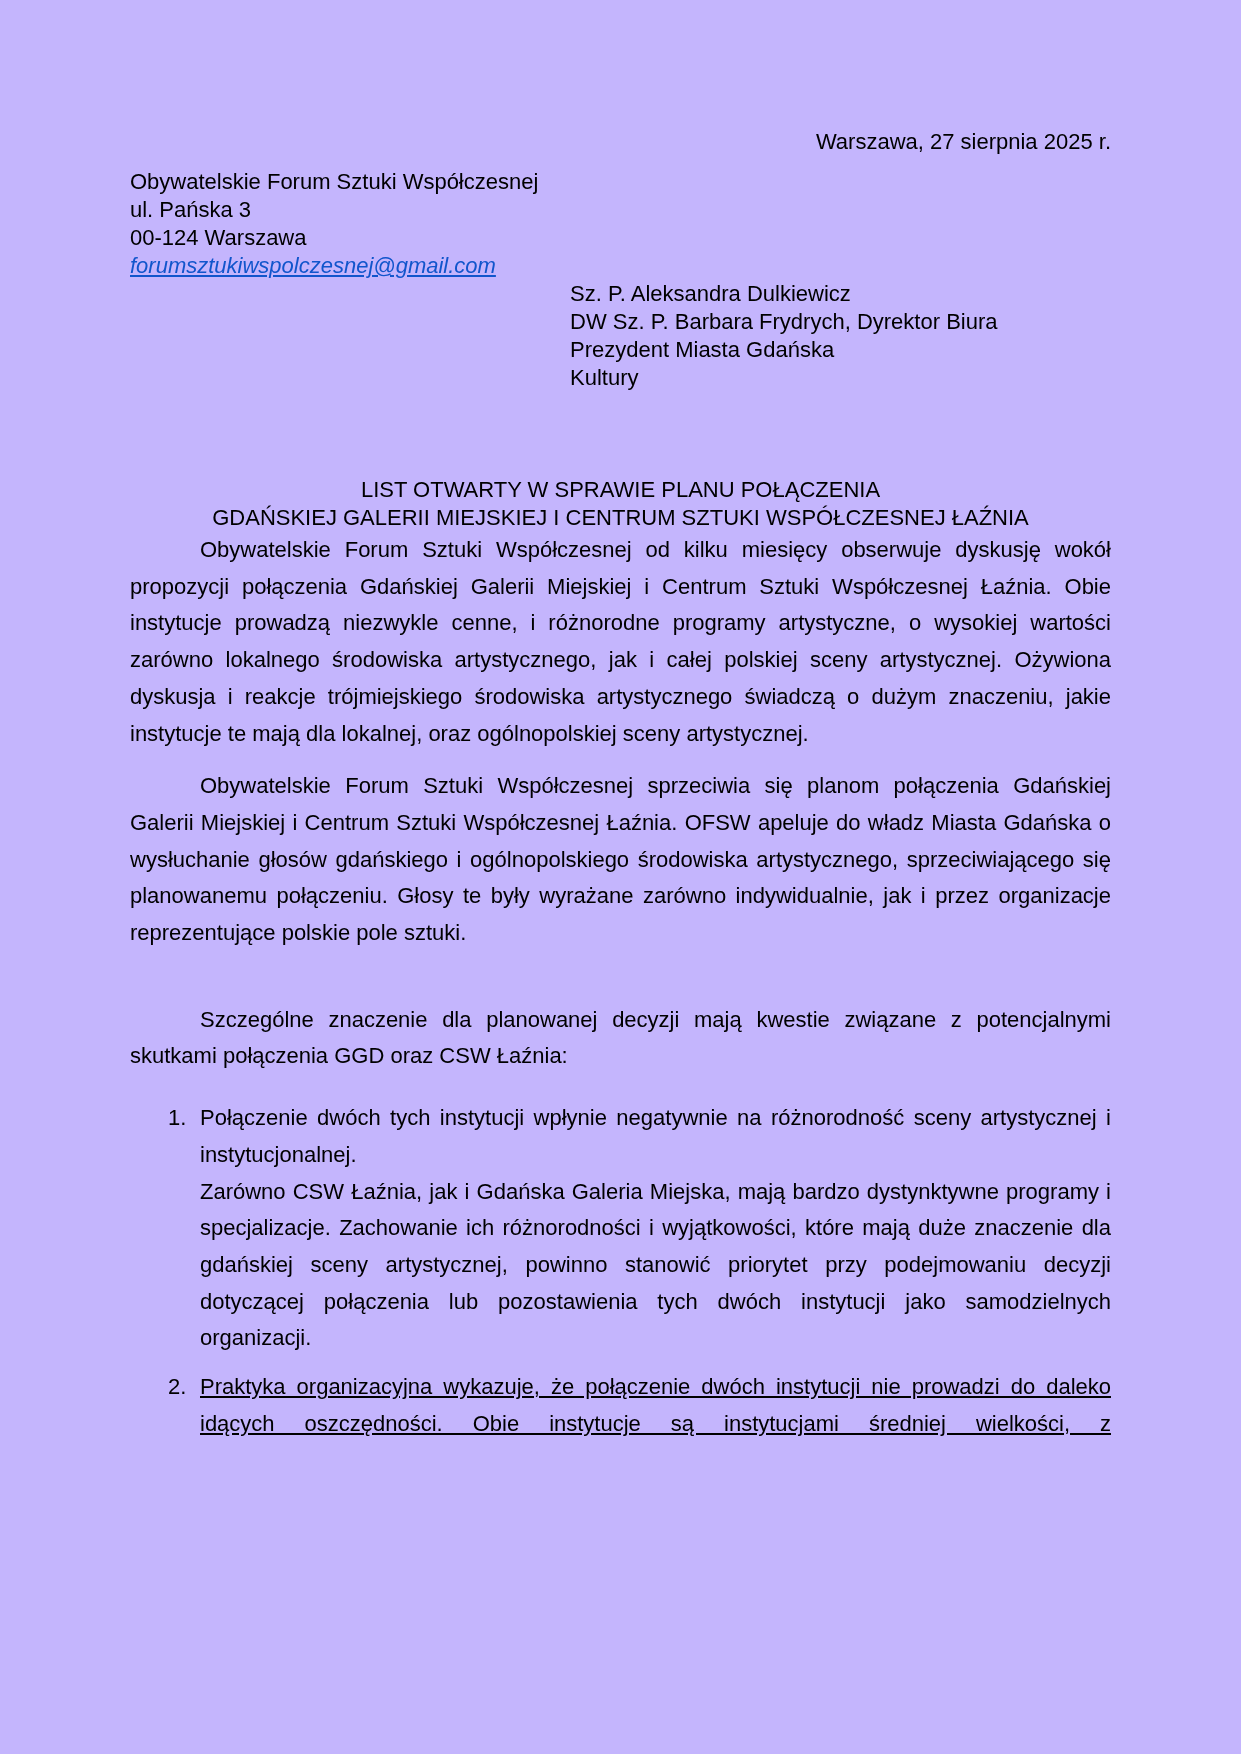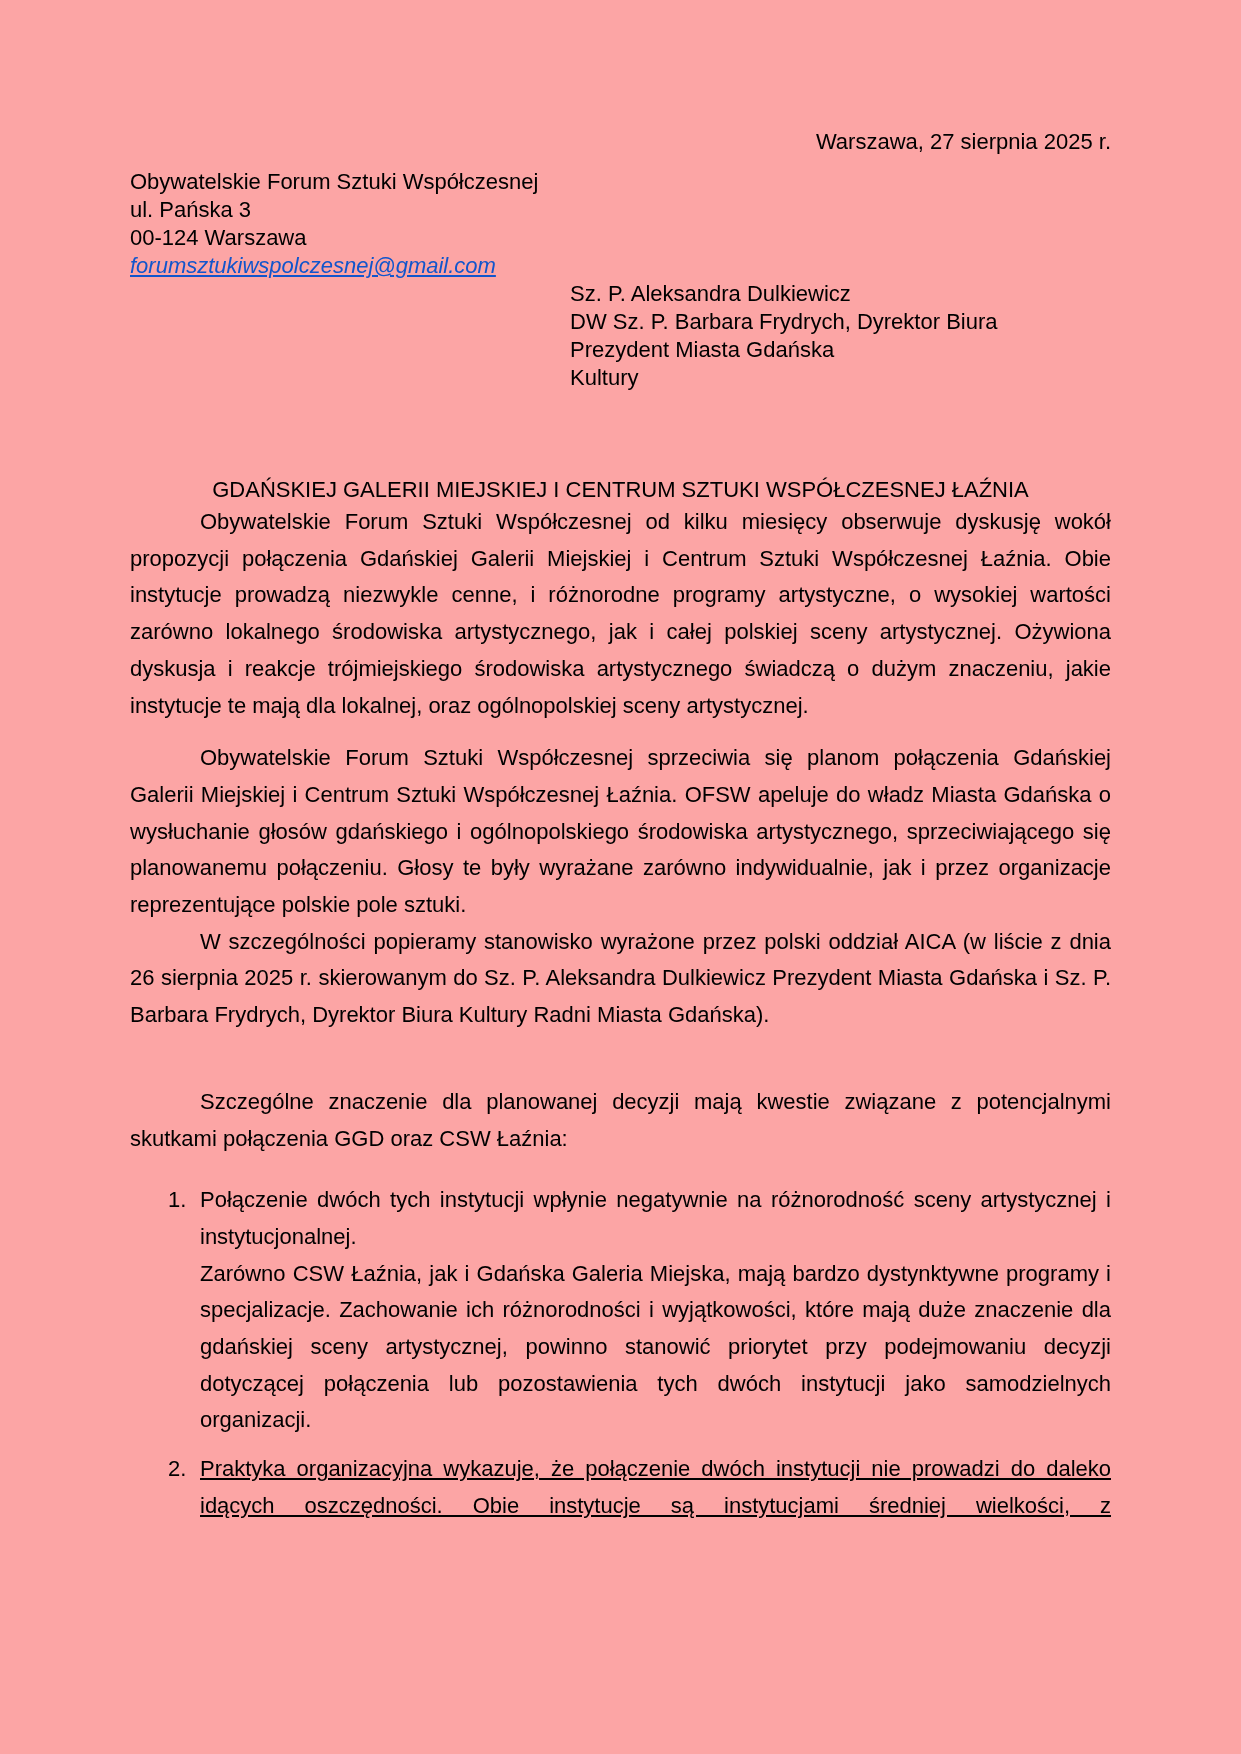--- a/index.html
+++ b/index.html
@@ -2,21 +2,21 @@
 <html lang="pl"><head>
 <meta charset="utf-8">
 <style>
   * { margin: 0; padding: 0; box-sizing: border-box; }
   html, body { background: #ffffff; }
   .page {
     position: relative;
     width: 1241px;
     height: 1754px;
     margin: 0 auto;
-    background: #fca5a5;
+    background: #c4b5fd;
     color: #000000;
     font-family: "Liberation Sans", "DejaVu Sans", sans-serif;
     font-size: 22px;
     line-height: 36.7px;
     padding: 128px 130px 0 130px;
     overflow: hidden;
   }
   .tight { line-height: 28px; }
   .dateline { text-align: right; }
   .sender { margin-top: 12px; }
@@ -74,28 +74,28 @@
   </div>
 
   <div class="recipients tight">
     <div>Sz. P. Aleksandra Dulkiewicz</div>
     <div>DW Sz. P. Barbara Frydrych, Dyrektor Biura</div>
     <div>Prezydent Miasta Gdańska</div>
     <div>Kultury</div>
   </div>
 
   <div class="doc-title">
+    <div>LIST OTWARTY W SPRAWIE PLANU POŁĄCZENIA</div>
     <div>GDAŃSKIEJ GALERII MIEJSKIEJ I CENTRUM SZTUKI WSPÓŁCZESNEJ ŁAŹNIA</div>
   </div>
 
   <p class="para p1">Obywatelskie Forum Sztuki Współczesnej od kilku miesięcy obserwuje dyskusję wokół propozycji połączenia Gdańskiej Galerii Miejskiej i Centrum Sztuki Współczesnej Łaźnia. Obie instytucje prowadzą niezwykle cenne, i różnorodne programy artystyczne, o wysokiej wartości zarówno lokalnego środowiska artystycznego, jak i całej polskiej sceny artystycznej. Ożywiona dyskusja i reakcje trójmiejskiego środowiska artystycznego świadczą o dużym znaczeniu, jakie instytucje te mają dla lokalnej, oraz ogólnopolskiej sceny artystycznej.</p>
 
   <p class="para p2">Obywatelskie Forum Sztuki Współczesnej sprzeciwia się planom połączenia Gdańskiej Galerii Miejskiej i Centrum Sztuki Współczesnej Łaźnia. OFSW apeluje do władz Miasta Gdańska o wysłuchanie głosów gdańskiego i ogólnopolskiego środowiska artystycznego, sprzeciwiającego się planowanemu połączeniu. Głosy te były wyrażane zarówno indywidualnie, jak i przez organizacje reprezentujące polskie pole sztuki.</p>
 
-  <p class="para p3">W szczególności popieramy stanowisko wyrażone przez polski oddział AICA (w liście z dnia 26 sierpnia 2025 r. skierowanym do Sz. P. Aleksandra Dulkiewicz Prezydent Miasta Gdańska i Sz. P. Barbara Frydrych, Dyrektor Biura Kultury Radni Miasta Gdańska).</p>
 
   <p class="para p4">Szczególne znaczenie dla planowanej decyzji mają kwestie związane z potencjalnymi skutkami połączenia GGD oraz CSW Łaźnia:</p>
 
   <div class="list-item li1">
     <div class="num">1.</div>
     <div class="item-text">Połączenie dwóch tych instytucji wpłynie negatywnie na różnorodność sceny artystycznej i instytucjonalnej.
 Zarówno CSW Łaźnia, jak i Gdańska Galeria Miejska, mają bardzo dystynktywne programy i specjalizacje. Zachowanie ich różnorodności i wyjątkowości, które mają duże znaczenie dla gdańskiej sceny artystycznej, powinno stanowić priorytet przy podejmowaniu decyzji dotyczącej połączenia lub pozostawienia tych dwóch instytucji jako samodzielnych organizacji.</div>
   </div>
 
   <div class="list-item li2">

